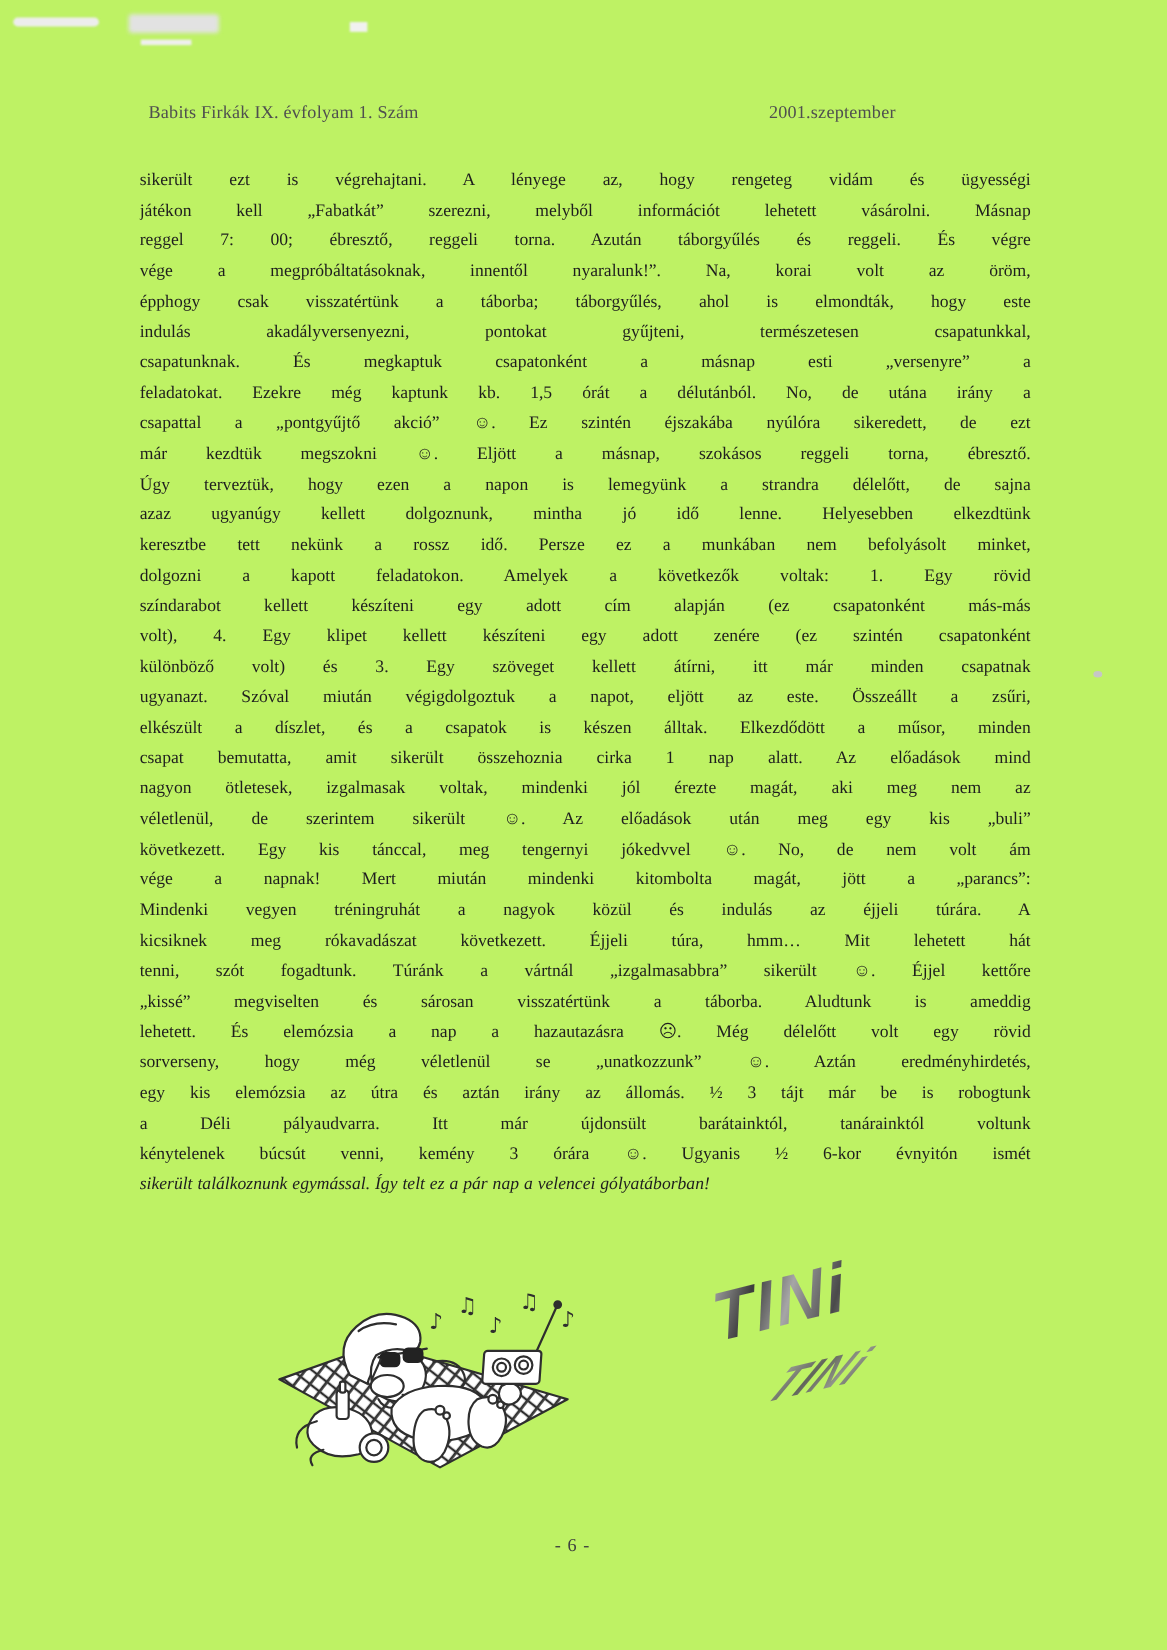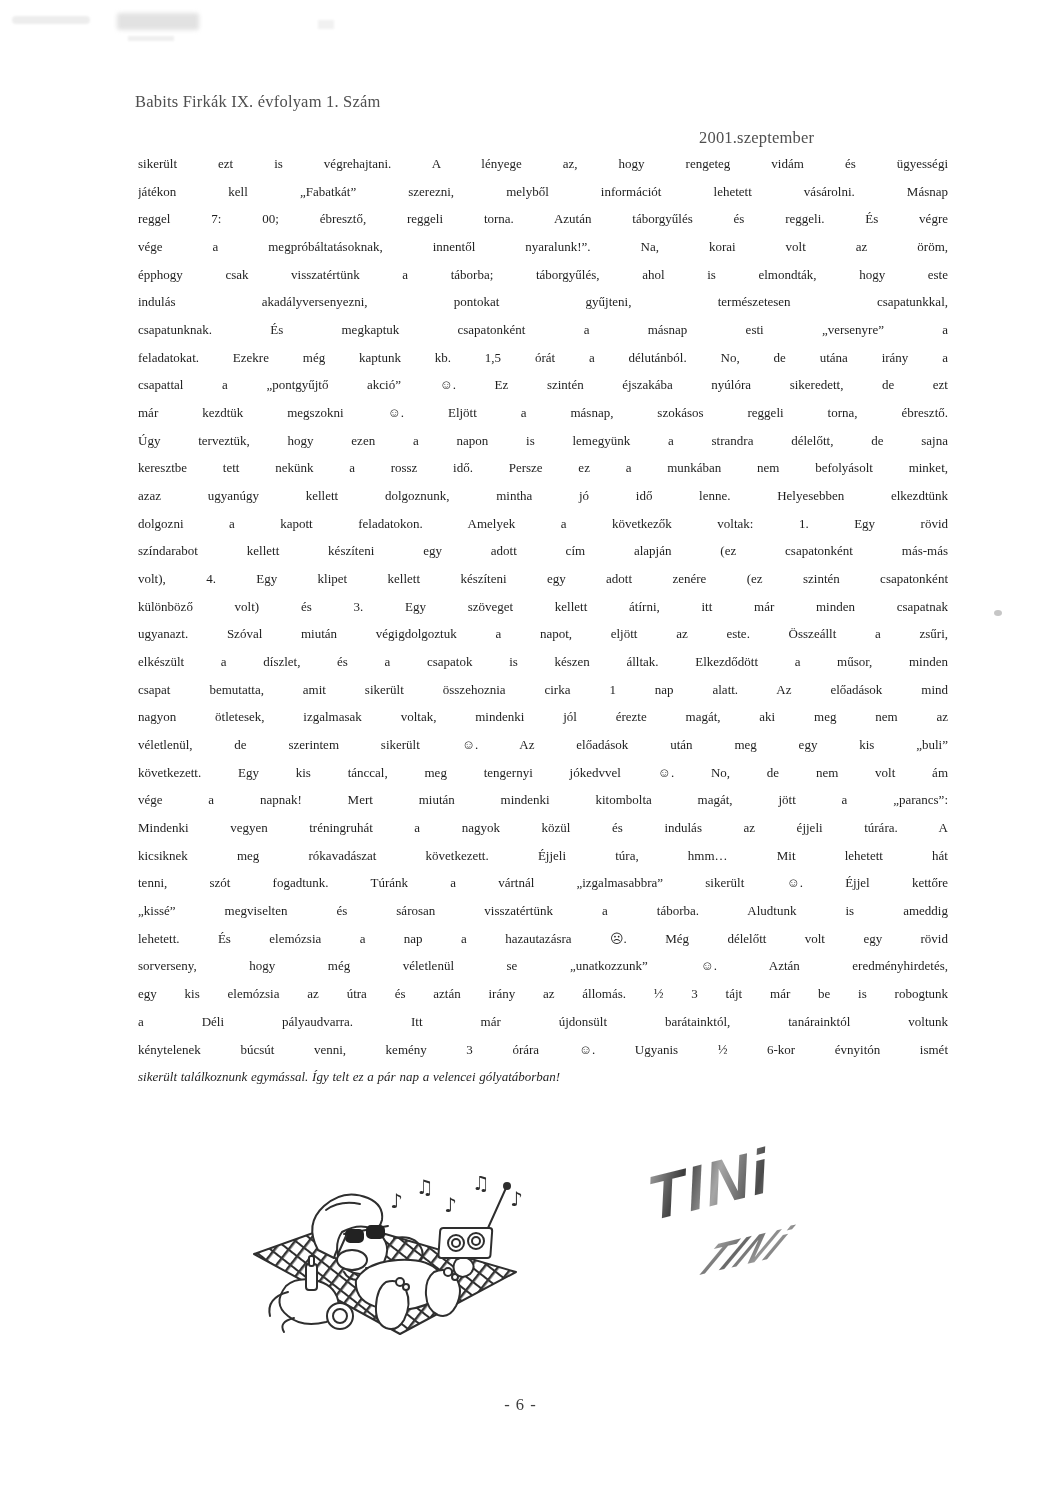--- a/index.html
+++ b/index.html
@@ -1,41 +1,41 @@
 <!DOCTYPE html>
 <html><head>
 <meta charset="utf-8">
 <style>
   html,body{margin:0;padding:0;background:#9a9a9a;}
   .page{
     position:relative;
     width:1061px;height:1500px;
-    background:#ffffff;
+    background:#bef264;
     overflow:hidden;
     font-family:"Liberation Serif", serif;
   }
   
   .smudge{position:absolute;pointer-events:none;}
   .smudge-a{left:12px;top:16px;width:78px;height:8px;background:#ededed;border-radius:4px;filter:blur(1px);}
   .smudge-b{left:117px;top:13px;width:82px;height:17px;background:#e2e2e2;border-radius:3px;filter:blur(2px);}
   .smudge-c{left:128px;top:36px;width:46px;height:5px;background:#efefef;filter:blur(1px);}
   .smudge-d{left:318px;top:20px;width:16px;height:9px;background:#f1f1f1;filter:blur(1px);}
   .speck{left:994px;top:610px;width:8px;height:6px;background:#c6c6c6;border-radius:50%;filter:blur(.5px);}
 
   .running-head{
     position:absolute;top:92px;
     font-size:16.5px;color:#4f4f4f;letter-spacing:.2px;
     white-space:nowrap;
   }
   .head-left{left:135px;}
-  .head-right{left:699px;margin-top:36px;}
+  .head-right{left:699px;}
 
   .article{
     position:absolute;left:127px;top:150px;width:810px;
-    font-size:13px;line-height:27.68px;color:#1e1e1e;margin-left:11px;
+    font-size:16px;line-height:27.68px;color:#1e1e1e;
   }
   .body-line{
     text-align:justify;
     text-align-last:justify;
     height:27.68px;
     overflow:hidden;
     word-spacing:.5px;
   }
   .body-line.last{text-align-last:left;font-style:italic;}
 
@@ -88,22 +88,22 @@
       <div class="body-line">játékon kell „Fabatkát” szerezni, melyből információt lehetett vásárolni. Másnap</div>
       <div class="body-line">reggel 7: 00; ébresztő, reggeli torna. Azután táborgyűlés és reggeli. És végre</div>
       <div class="body-line">vége a megpróbáltatásoknak, innentől nyaralunk!”. Na, korai volt az öröm,</div>
       <div class="body-line">épphogy csak visszatértünk a táborba; táborgyűlés, ahol is elmondták, hogy este</div>
       <div class="body-line">indulás akadályversenyezni, pontokat gyűjteni, természetesen csapatunkkal,</div>
       <div class="body-line">csapatunknak. És megkaptuk csapatonként a másnap esti „versenyre” a</div>
       <div class="body-line">feladatokat. Ezekre még kaptunk kb. 1,5 órát a délutánból. No, de utána irány a</div>
       <div class="body-line">csapattal a „pontgyűjtő akció” ☺. Ez szintén éjszakába nyúlóra sikeredett, de ezt</div>
       <div class="body-line">már kezdtük megszokni ☺. Eljött a másnap, szokásos reggeli torna, ébresztő.</div>
       <div class="body-line">Úgy terveztük, hogy ezen a napon is lemegyünk a strandra délelőtt, de sajna</div>
+      <div class="body-line">azaz ugyanúgy kellett dolgoznunk, mintha jó idő lenne. Helyesebben elkezdtünk</div>
       <div class="body-line">keresztbe tett nekünk a rossz idő. Persze ez a munkában nem befolyásolt minket,</div>
-      <div class="body-line">azaz ugyanúgy kellett dolgoznunk, mintha jó idő lenne. Helyesebben elkezdtünk</div>
       <div class="body-line">dolgozni a kapott feladatokon. Amelyek a következők voltak: 1. Egy rövid</div>
       <div class="body-line">színdarabot kellett készíteni egy adott cím alapján (ez csapatonként más-más</div>
       <div class="body-line">volt), 4. Egy klipet kellett készíteni egy adott zenére (ez szintén csapatonként</div>
       <div class="body-line">különböző volt) és 3. Egy szöveget kellett átírni, itt már minden csapatnak</div>
       <div class="body-line">ugyanazt. Szóval miután végigdolgoztuk a napot, eljött az este. Összeállt a zsűri,</div>
       <div class="body-line">elkészült a díszlet, és a csapatok is készen álltak. Elkezdődött a műsor, minden</div>
       <div class="body-line">csapat bemutatta, amit sikerült összehoznia cirka 1 nap alatt. Az előadások mind</div>
       <div class="body-line">nagyon ötletesek, izgalmasak voltak, mindenki jól érezte magát, aki meg nem az</div>
       <div class="body-line">véletlenül, de szerintem sikerült ☺. Az előadások után meg egy kis „buli”</div>
       <div class="body-line">következett. Egy kis tánccal, meg tengernyi jókedvvel ☺. No, de nem volt ám</div>

